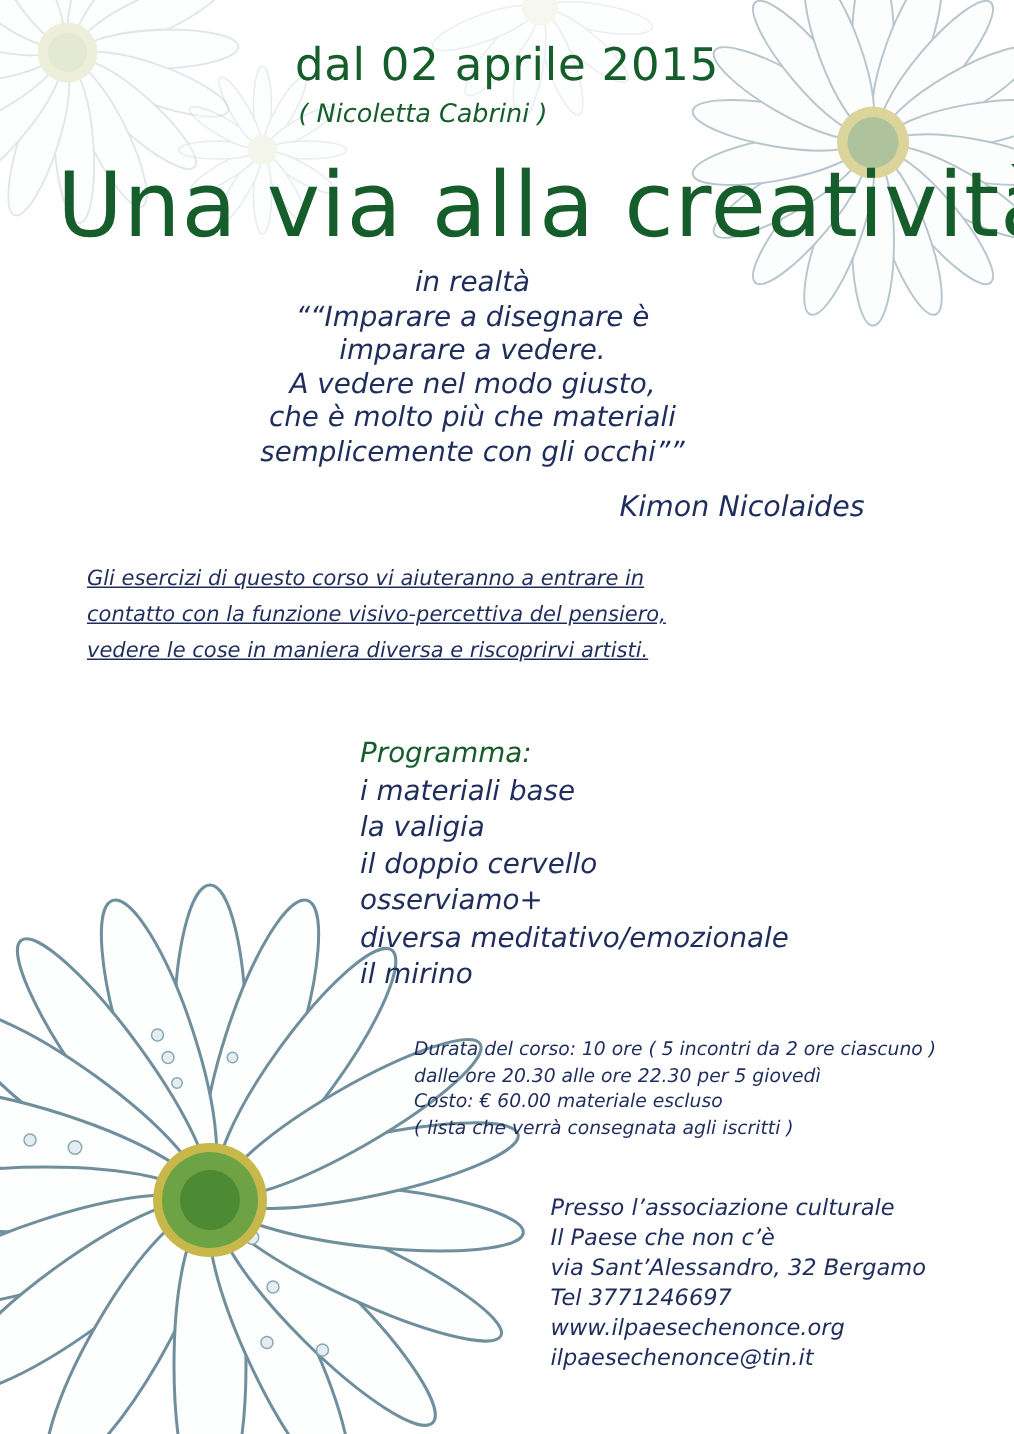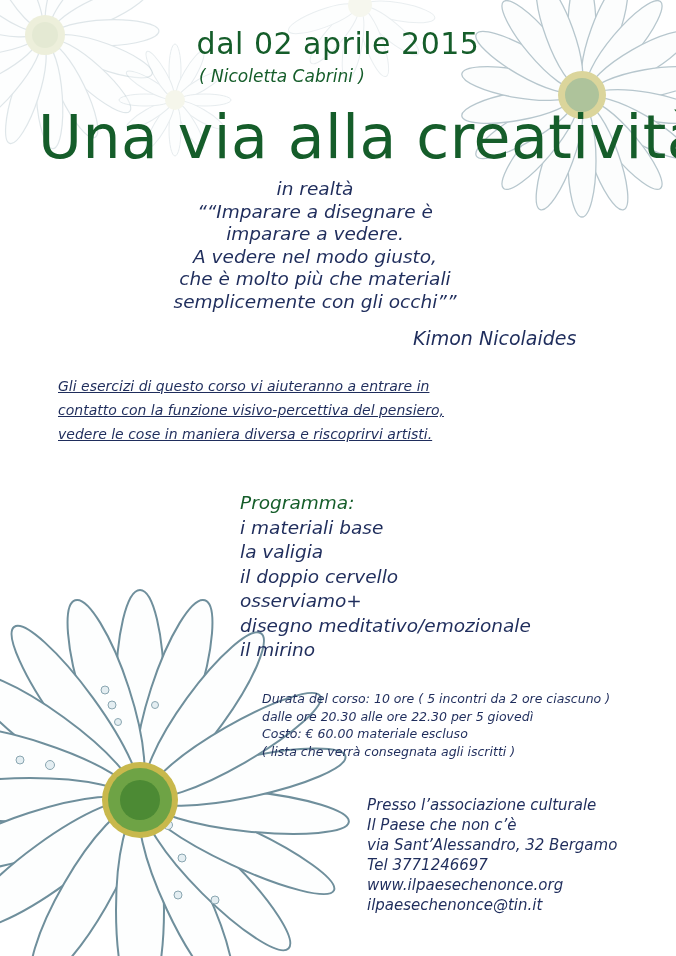--- a/index.html
+++ b/index.html
@@ -21,21 +21,21 @@
   .quote { left: 150px; width: 330px; top: 178px; text-align: center; font-size: 18.5px; line-height: 22.5px; }
   .quote div { white-space: nowrap; }
   .quote-author { left: 413px; top: 327px; font-size: 19px; }
 
   .intro { left: 58px; top: 374px; font-size: 14px; line-height: 24px; text-decoration: underline; }
   .intro div { white-space: nowrap; }
 
   .program { left: 240px; top: 475px; font-size: 18.5px; line-height: 24.5px; margin-top: 16px; }
   .program div { white-space: nowrap; }
 
-  .details { left: 262px; top: 690px; font-size: 12.5px; line-height: 17.5px; }
+  .details { left: 276px; top: 690px; font-size: 12.5px; line-height: 17.5px; }
   .details div { white-space: nowrap; }
 
   .contacts { left: 367px; top: 795px; font-size: 15px; line-height: 20px; }
   .contacts div { white-space: nowrap; }
 </style>
 </head>
 <body>
 
 <div class="poster">
 
@@ -178,21 +178,21 @@
     <div>contatto con la funzione visivo-percettiva del pensiero,</div>
     <div>vedere le cose in maniera diversa e riscoprirvi artisti.</div>
   </div>
 
   <div class="txt navy program">
     <div class="green">Programma:</div>
     <div>i materiali base</div>
     <div>la valigia</div>
     <div>il doppio cervello</div>
     <div>osserviamo+</div>
-    <div>disegno meditativo/emozionale</div>
+    <div>diversa meditativo/emozionale</div>
     <div>il mirino</div>
   </div>
 
   <div class="txt navy details">
     <div>Durata del corso: 10 ore ( 5 incontri da 2 ore ciascuno )</div>
     <div>dalle ore 20.30 alle ore 22.30 per 5 giovedì</div>
     <div>Costo: € 60.00 materiale escluso</div>
     <div>( lista che verrà consegnata agli iscritti )</div>
   </div>
 

